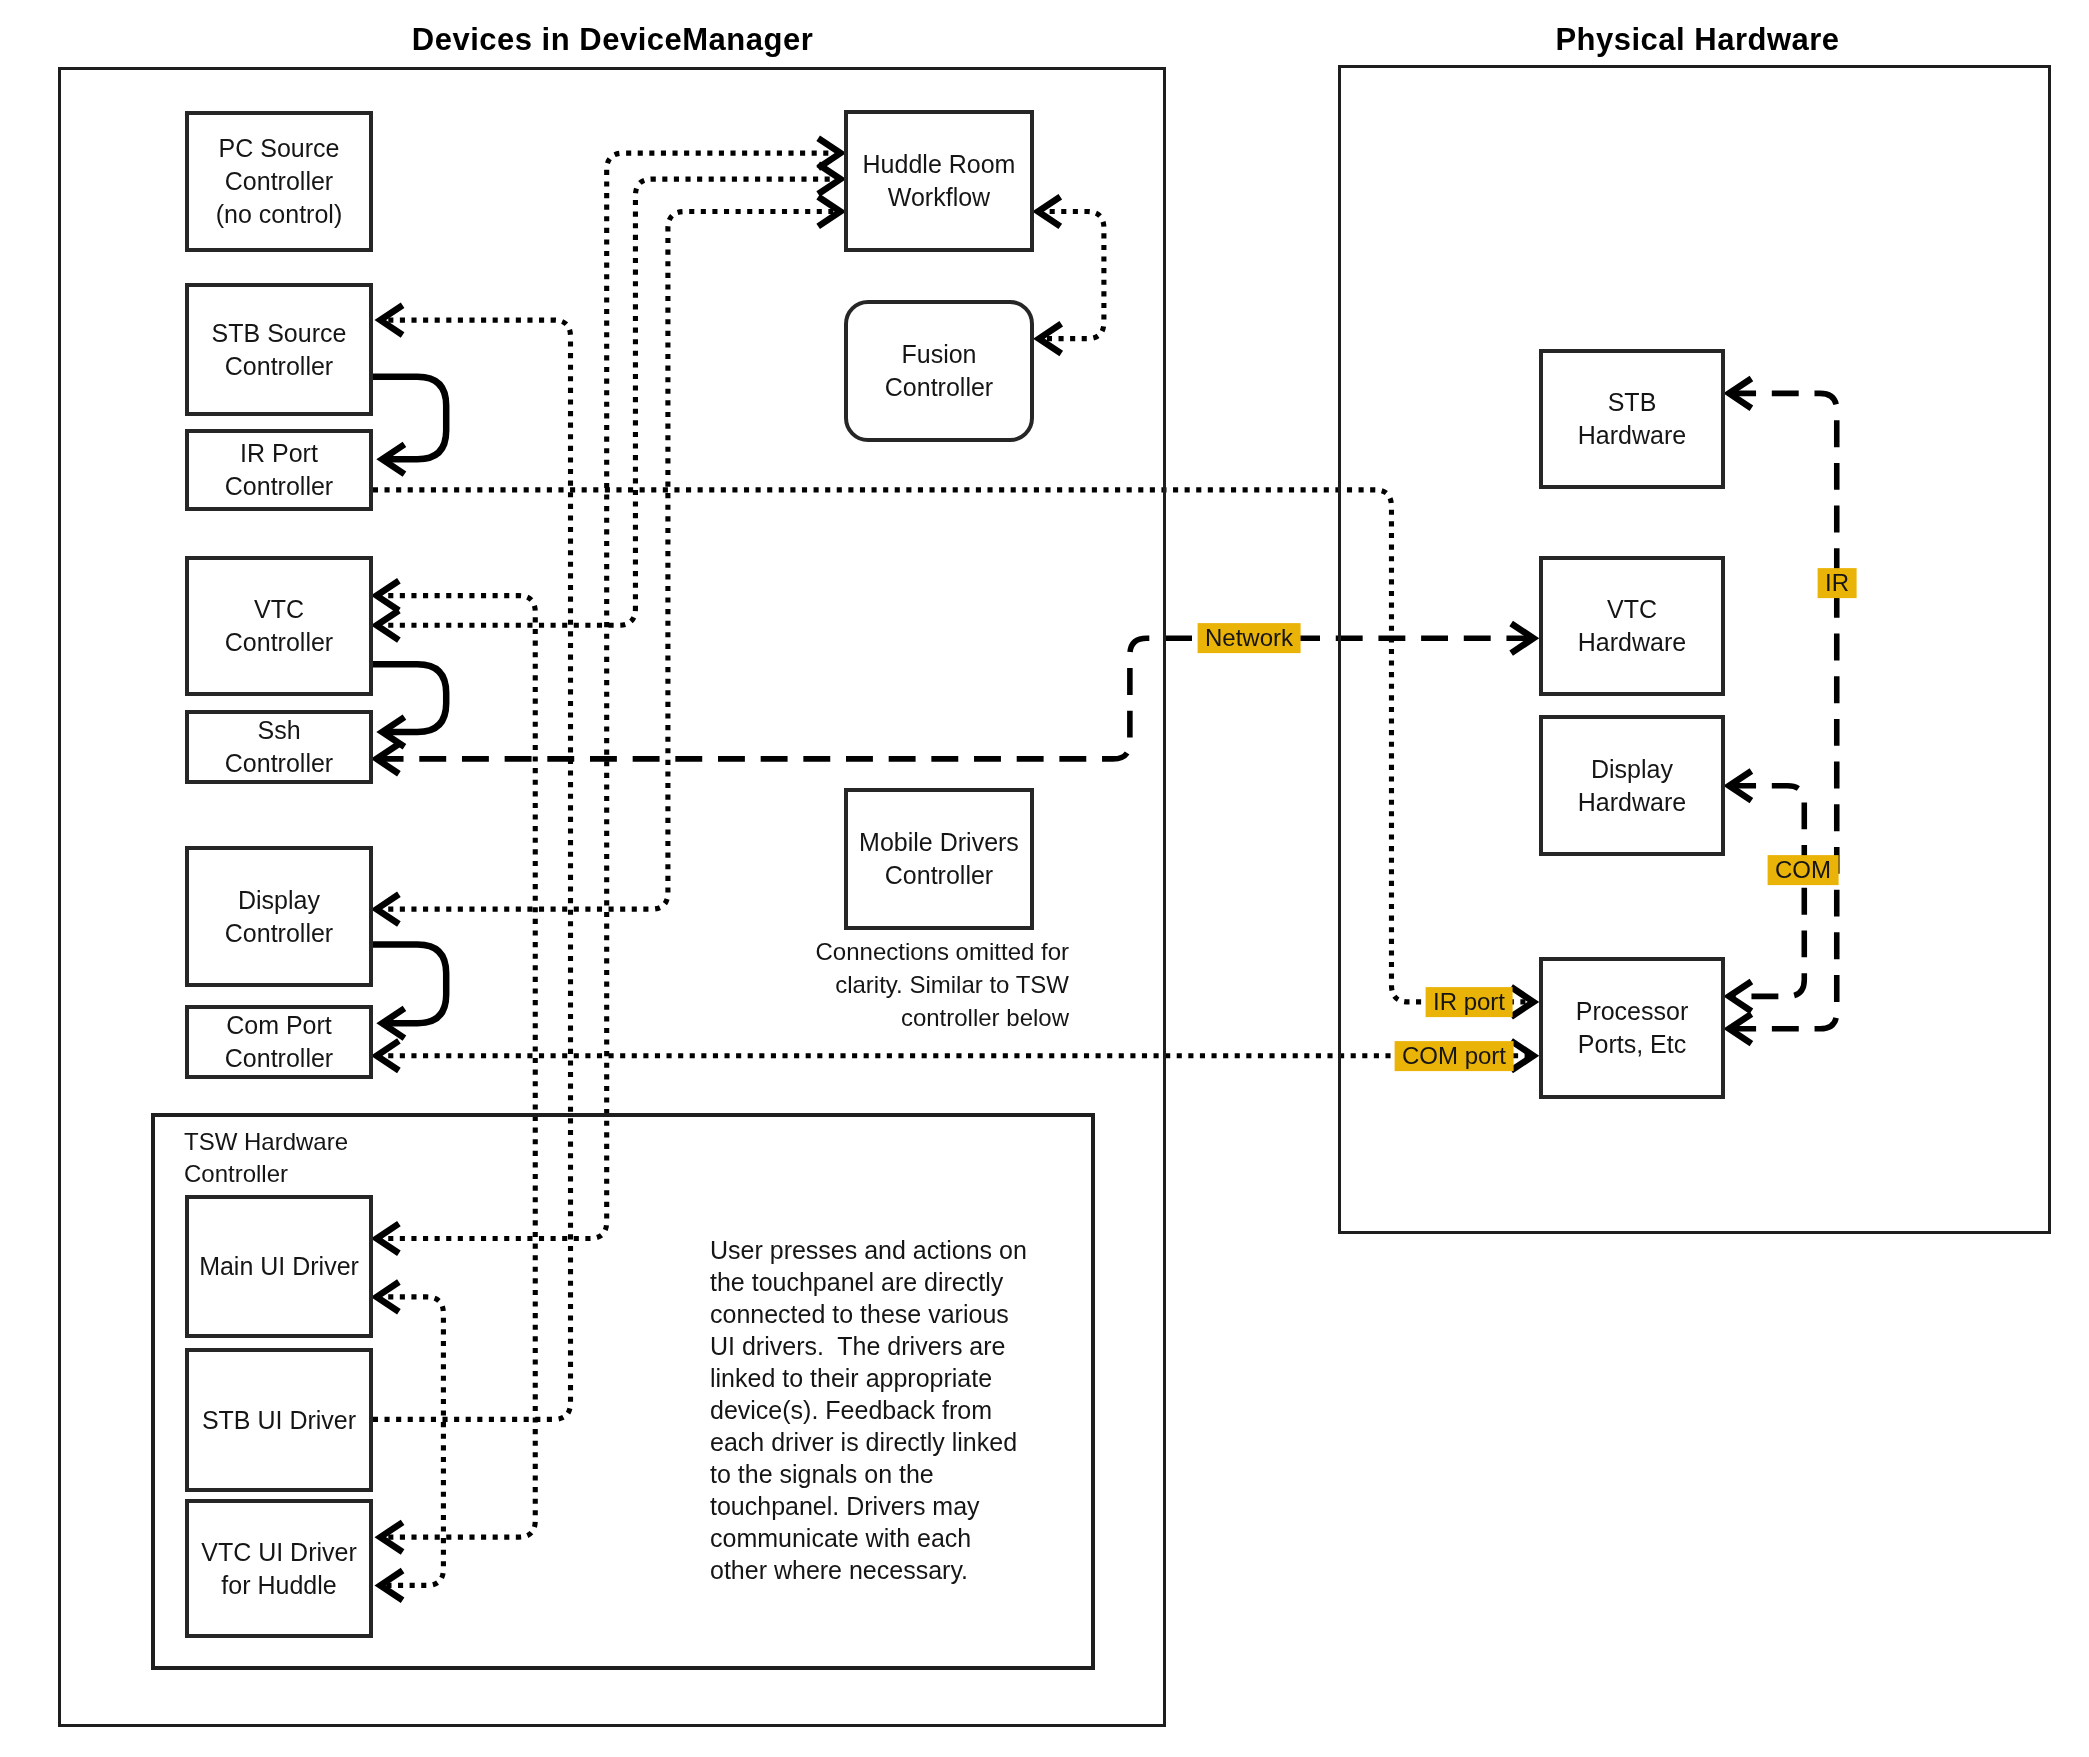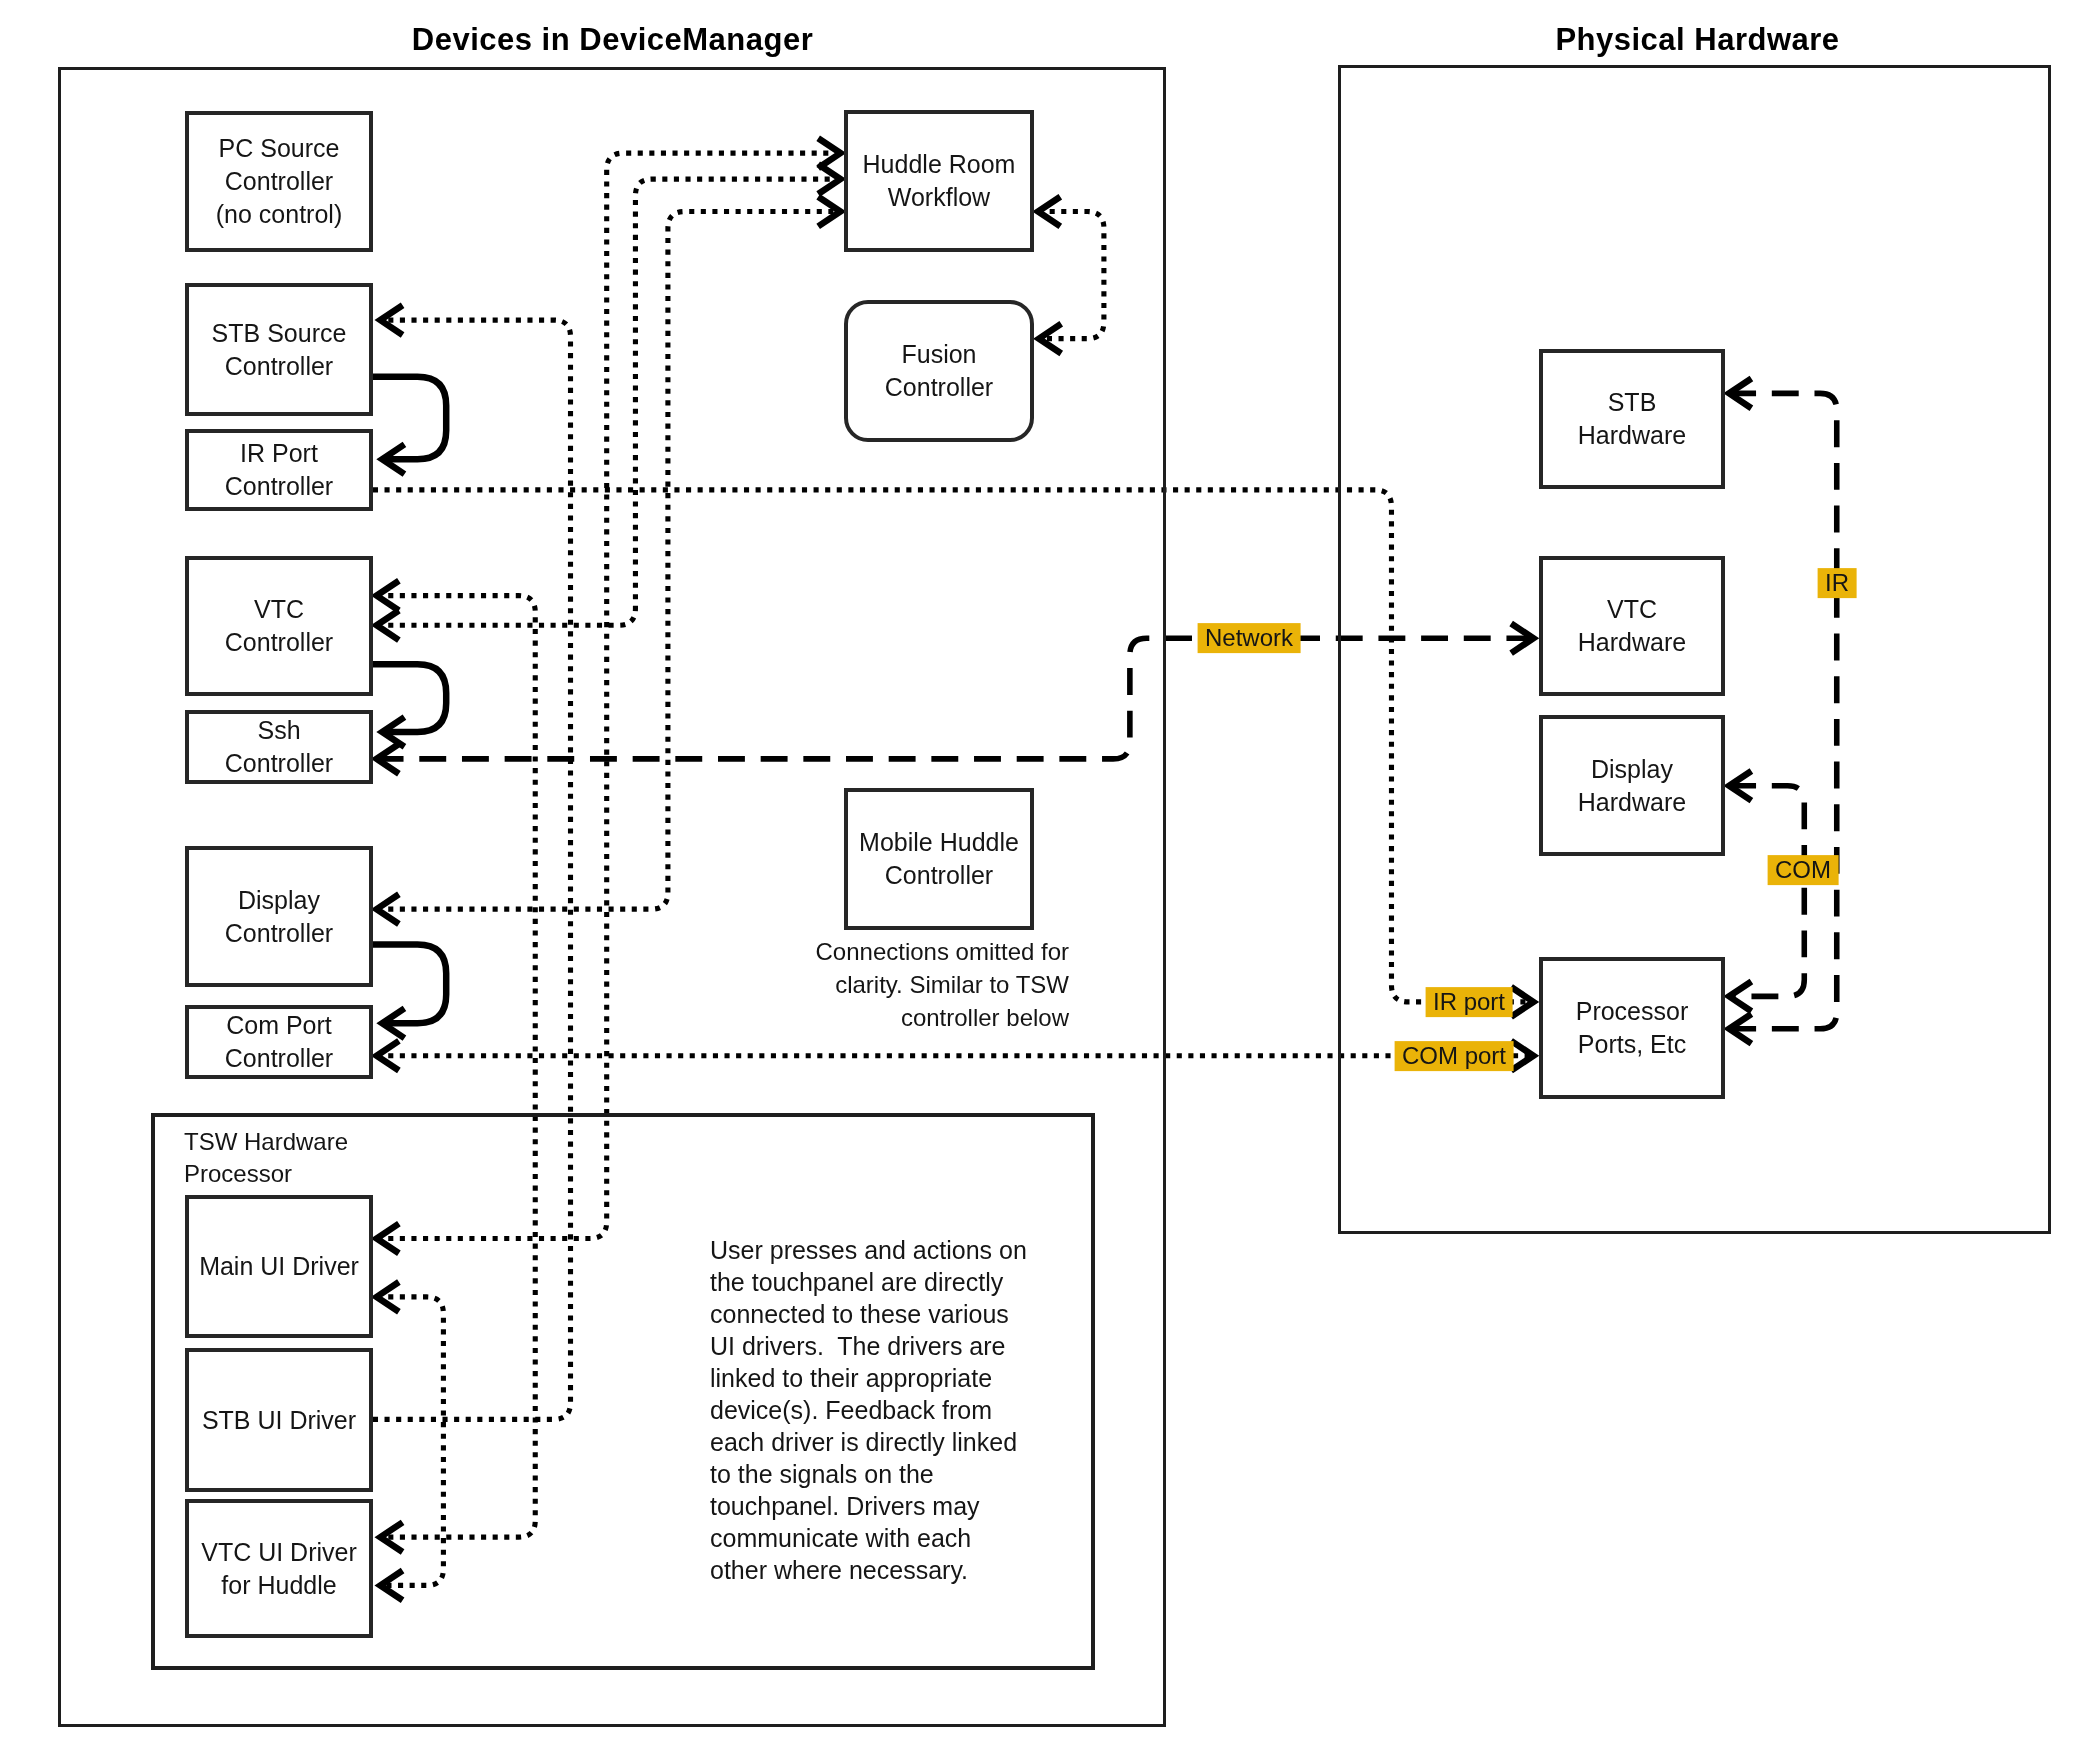--- a/index.html
+++ b/index.html
@@ -132,30 +132,30 @@
 
   <div class="box" style="left:844px;top:110px;width:190px;height:142px;">
     <span>Huddle Room
 Workflow</span>
   </div>
   <div class="box" style="left:844px;top:300px;width:190px;height:142px;border-radius:24px;">
     <span>Fusion
 Controller</span>
   </div>
   <div class="box" style="left:844px;top:788px;width:190px;height:142px;">
-    <span>Mobile Huddle
+    <span>Mobile Drivers
 Controller</span>
   </div>
   <div class="note centered" style="left:809px;top:935px;width:260px;font-size:24px;line-height:33px;">Connections omitted for
 clarity. Similar to TSW
 controller below</div>
 
   <div class="panel thick" style="left:151px;top:1113px;width:944px;height:557px;"></div>
   <div class="note" style="left:184px;top:1126px;font-size:24px;line-height:32px;">TSW Hardware
-Processor</div>
+Controller</div>
 
   <div class="box" style="left:185px;top:1195px;width:188px;height:143px;justify-content:center;">
     <span>Main UI Driver</span>
   </div>
   <div class="box" style="left:185px;top:1348px;width:188px;height:144px;">
     <span>STB UI Driver</span>
   </div>
   <div class="box" style="left:185px;top:1499px;width:188px;height:139px;">
     <span>VTC UI Driver
 for Huddle</span>

